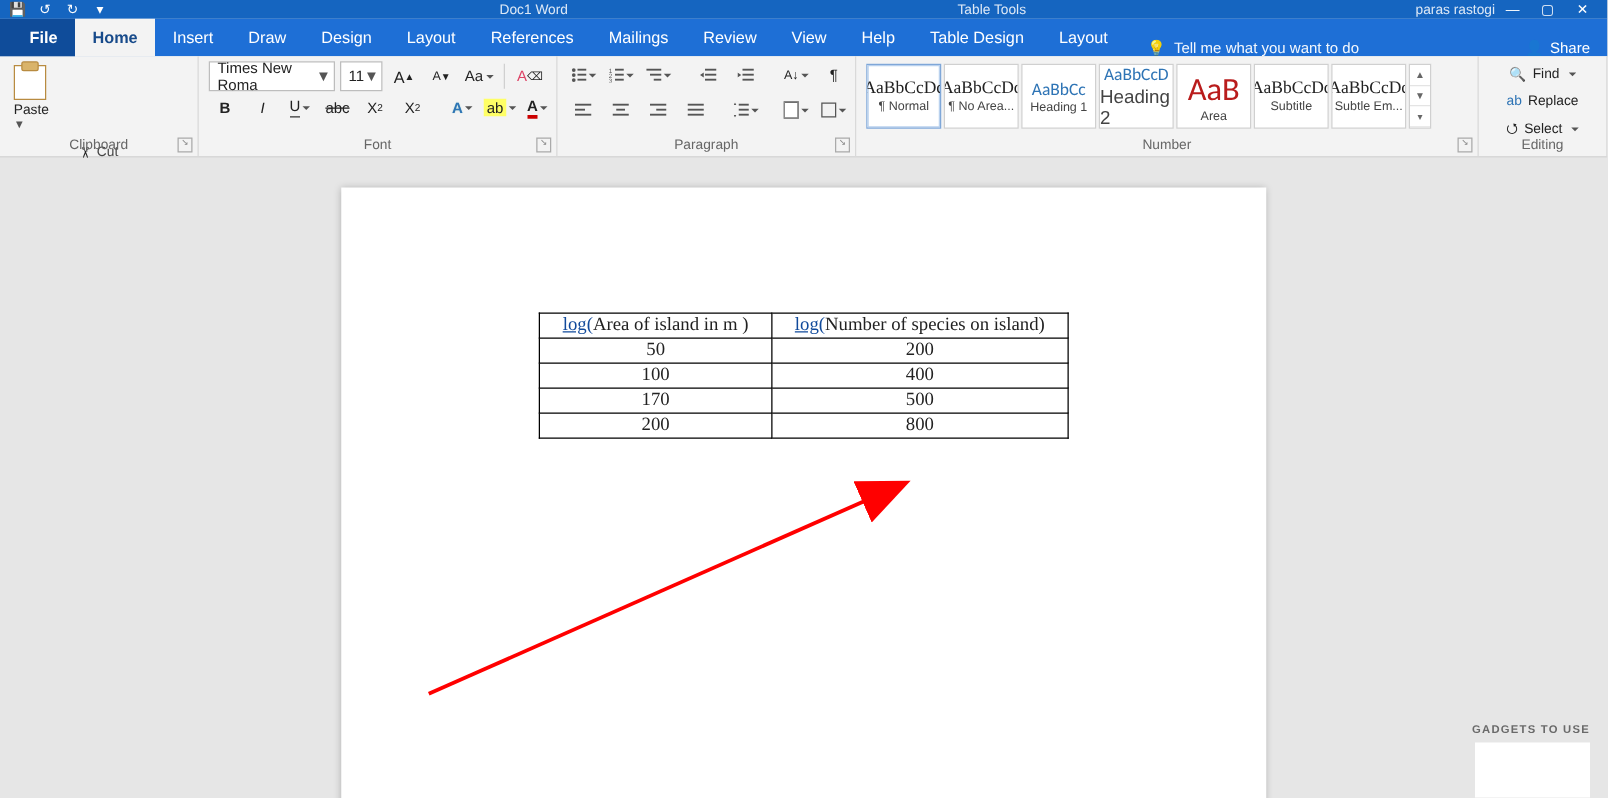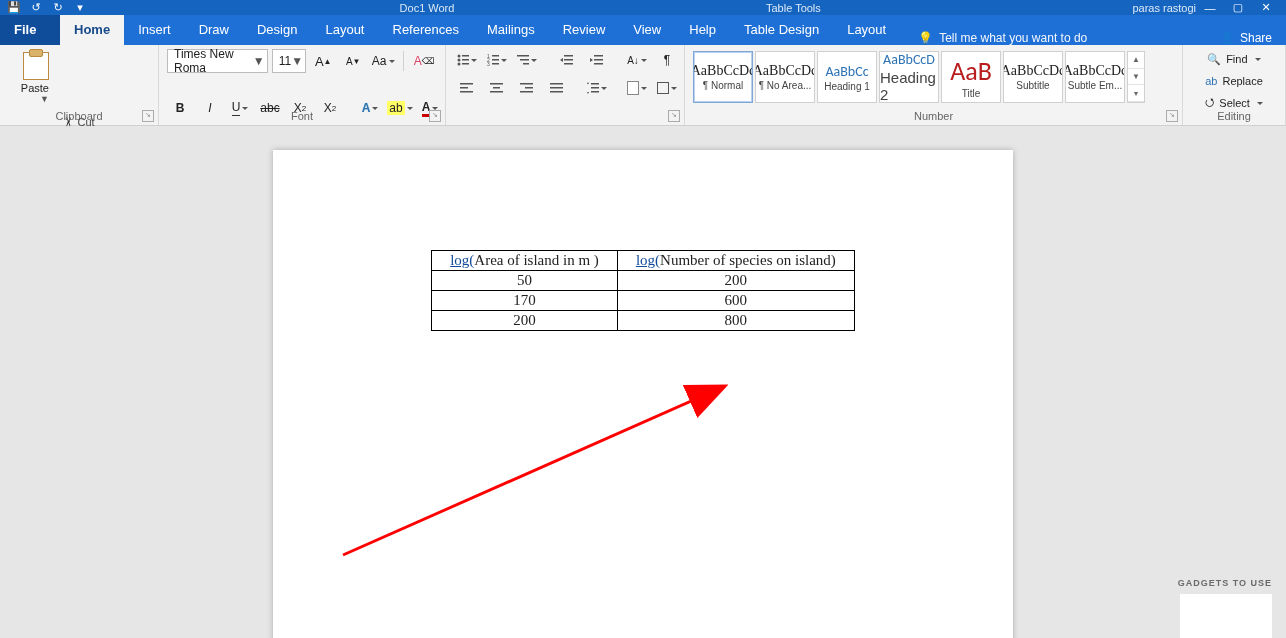--- a/index.html
+++ b/index.html
@@ -3,35 +3,35 @@
 <meta charset="utf-8">
 <style>
 html,body{margin:0;padding:0;font-family:"Segoe UI",Arial,sans-serif;font-size:12px;background:#e6e6e6;color:#222;user-select:none;width:1286px;height:638px;overflow:hidden;position:relative}
 .titlebar{height:15px;background:#1565c0;display:flex;align-items:center;color:#fff;font-size:11px;padding:0 6px}
 .titlebar .spacer{flex:1}
 .titlebar .wctl{width:28px;height:15px;display:flex;align-items:center;justify-content:center}
 .qat{display:flex;align-items:center;gap:6px}
 .qat span{display:inline-flex;width:16px;height:14px;align-items:center;justify-content:center}
 .ribbon-tabs{height:30px;background:#1e6fd6;display:flex;align-items:flex-end;color:#fff}
 .ribbon-tabs .tab{height:30px;line-height:30px;padding:0 14px;cursor:pointer;font-size:13px}
-.ribbon-tabs .file{background:#0f4c9a;font-weight:600;width:32px;text-align:left}
+.ribbon-tabs .file{background:#0f4c9a;font-weight:600;width:32px;text-align:right}
 .ribbon-tabs .active{background:#f3f3f3;color:#174a8a;font-weight:600}
 .ribbon-tabs .tellme{display:flex;align-items:center;gap:6px;margin-left:8px;font-size:12px;opacity:.95;padding:0 10px}
 .ribbon-tabs .share{margin-left:auto;display:flex;align-items:center;gap:5px;padding-right:14px}
 .ribbon{background:#f3f3f3;height:80px;border-bottom:1px solid #d0d0d0;display:flex}
 .group{border-right:1px solid #d9d9d9;padding:4px 8px 1px 8px;display:flex;flex-direction:column;position:relative}
 .group .label{text-align:center;font-size:11px;color:#666;height:16px;line-height:16px;position:absolute;left:0;right:0;bottom:1px}
 .group .dial{position:absolute;right:4px;bottom:3px;width:10px;height:10px;border:1px solid #aaa;font-size:7px;line-height:8px;text-align:center;color:#888}
 .row{display:flex;align-items:center;gap:4px}
 .btn{height:20px;min-width:20px;display:flex;align-items:center;justify-content:center;border:1px solid transparent;padding:0 2px;position:relative}
 .dd::after{content:"";border:3px solid transparent;border-top-color:#555;margin-left:2px;margin-top:3px}
 .sep{width:1px;height:20px;background:#d0d0d0;margin:0 3px}
 
 .clip{flex-direction:row;align-items:flex-start;gap:6px}
-.paste{width:38px;height:58px;display:flex;flex-direction:column;align-items:flex-end;justify-content:flex-start;padding-top:2px}
+.paste{width:38px;height:58px;display:flex;flex-direction:column;align-items:flex-start;justify-content:flex-start;padding-top:2px}
 .paste .ic{width:24px;height:26px;background:#fff;border:1px solid #b88b40;position:relative;margin-bottom:2px}
 .paste .ic::before{content:"";position:absolute;top:-4px;left:5px;width:12px;height:6px;background:#d9b36a;border:1px solid #b88b40;border-radius:2px}
 .mini{display:flex;align-items:center;gap:4px;height:18px;padding:1px 2px}
 .mini .t{font-size:11px;color:#444}
 
 .combo{height:22px;background:#fff;border:1px solid #bdbdbd;display:flex;align-items:center;padding:0 4px 0 6px;font-size:12px}
 .combo.small{width:28px}
 .combo .v{flex:1}
 .combo .ar{width:10px;text-align:center;color:#555}
 
@@ -134,21 +134,21 @@
             <span>🖌</span>
             <span class="t">Format Painter</span>
           </div>
       </div>
     </div>
     <div class="label">Clipboard</div>
     <div class="dial">↘</div>
   </div>
 
   <div class="group" style="width:270px">
-    <div class="row" style="margin-bottom:24px">
+    <div class="row" style="margin-bottom:2px">
       <div class="combo" style="width:112px">
           <span class="v">Times New Roma</span>
           <span class="ar">▼</span>
         </div>
       <div class="combo small">
           <span class="v">11</span>
           <span class="ar">▼</span>
         </div>
       <div class="btn" title="Grow Font">
           <span style="font-size:13px">A</span>
@@ -287,20 +287,21 @@
           </svg>
         </div>
       <div class="sep"></div>
       <div class="btn dd">
           <span style="display:inline-block;width:14px;height:12px;background:linear-gradient(#fff,#fff) padding-box,#555;border:1px solid #888"></span>
         </div>
       <div class="btn dd">
           <span style="display:inline-block;width:12px;height:10px;border:1px solid #555"></span>
         </div>
     </div>
+    <div class="label">Paragraph</div>
     <div class="dial">↘</div>
   </div>
 
   <div class="group" style="flex:1">
     <div class="styles" id="styles-gallery">
         <div class="scard sel">
           <div class="pv">AaBbCcDc</div>
           <div style="font-size:10px;color:#444">¶ Normal</div>
         </div>
         <div class="scard">
@@ -310,21 +311,21 @@
         <div class="scard h">
           <div class="pv">AaBbCc</div>
           <div style="font-size:10px;color:#444">Heading 1</div>
         </div>
         <div class="scard h">
           <div class="pv">AaBbCcD</div>
           <div style="font-size:15px;color:#444">Heading 2</div>
         </div>
         <div class="scard big">
           <div class="pv">AaB</div>
-          <div style="font-size:10px;color:#444">Title</div>
+          <div style="font-size:10px;color:#444">Area</div>
         </div>
         <div class="scard">
           <div class="pv">AaBbCcDc</div>
           <div style="font-size:10px;color:#444">Subtitle</div>
         </div>
         <div class="scard">
           <div class="pv">AaBbCcDc</div>
           <div style="font-size:10px;color:#444">Subtle Em...</div>
         </div>
         <div class="snav">
@@ -365,22 +366,26 @@
         <th><span class="u">log(</span><span>Area of island in m )</span></th>
         <th><span class="u">log(</span><span>Number of species on island)</span></th>
       </tr>
       </tbody>
         <tbody id="doc-rows">
           <tr>
             <td>50</td>
             <td>200</td>
           </tr>
           <tr>
+            <td>100</td>
+            <td>400</td>
+          </tr>
+          <tr>
             <td>170</td>
-            <td>600</td>
+            <td>500</td>
           </tr>
           <tr>
             <td>200</td>
             <td>800</td>
           </tr>
         </tbody>
     </table>
 
     <svg class="arrow-svg" width="420" height="190">
       <defs>

